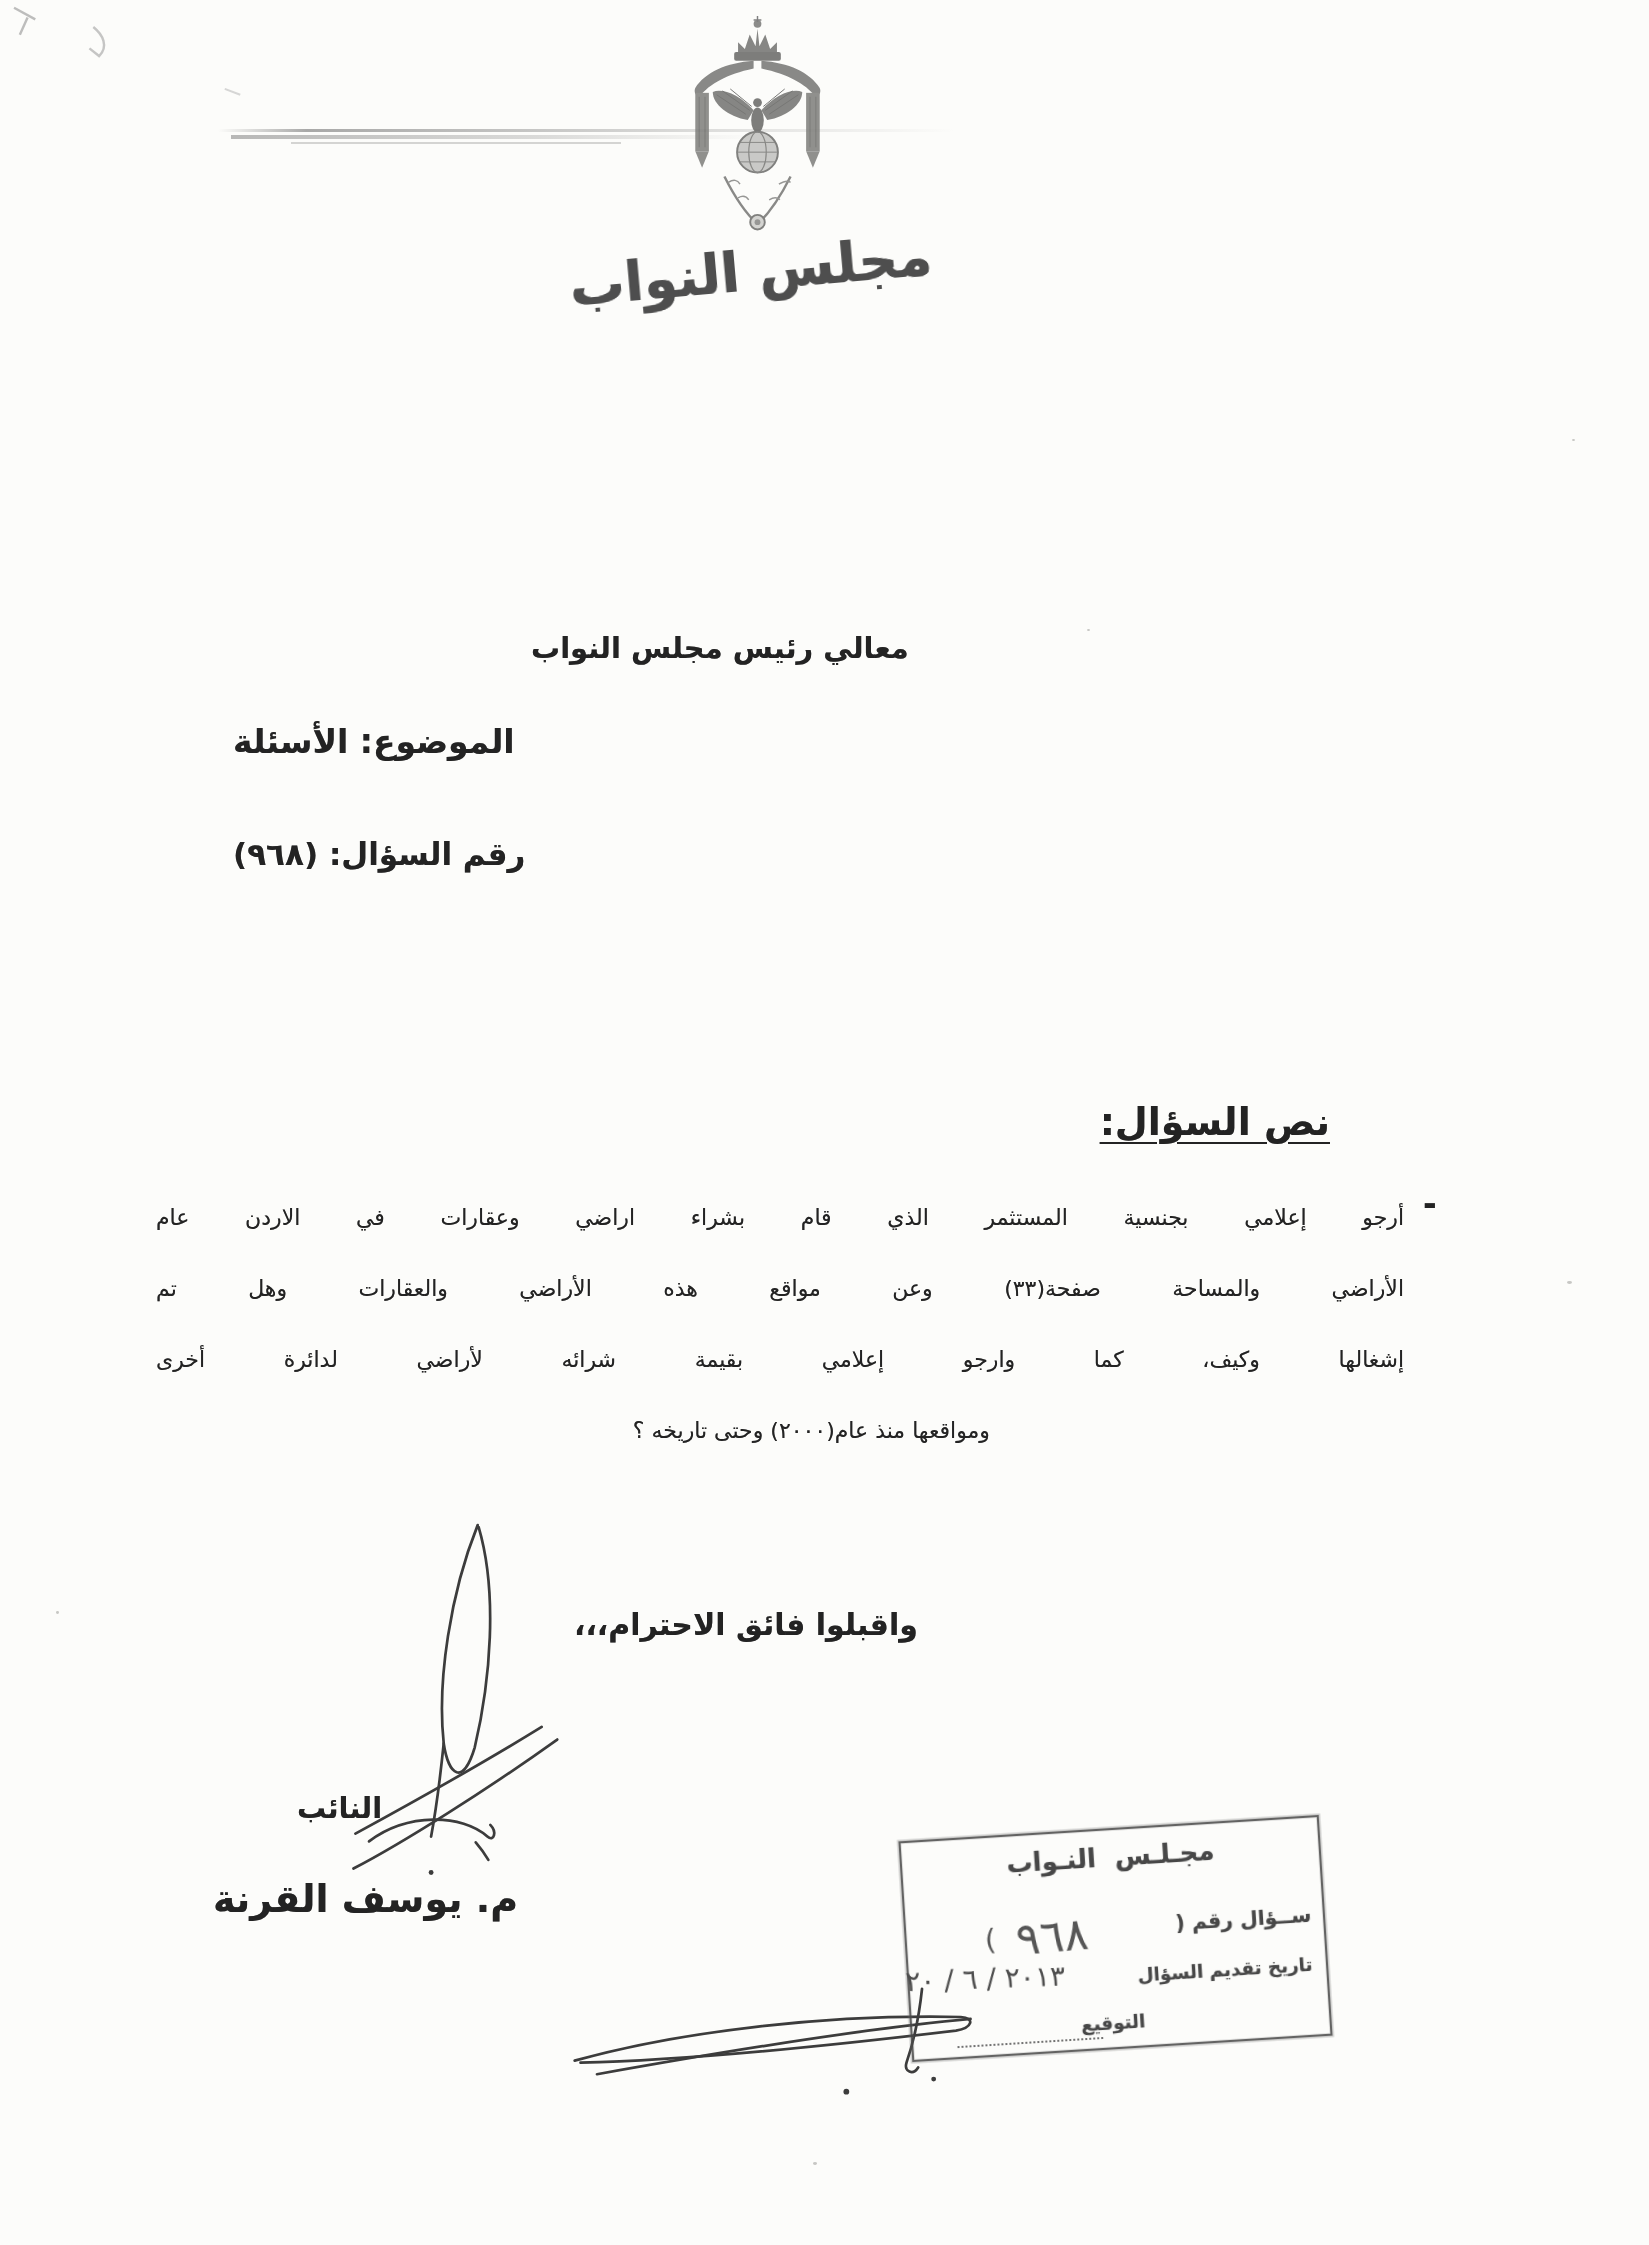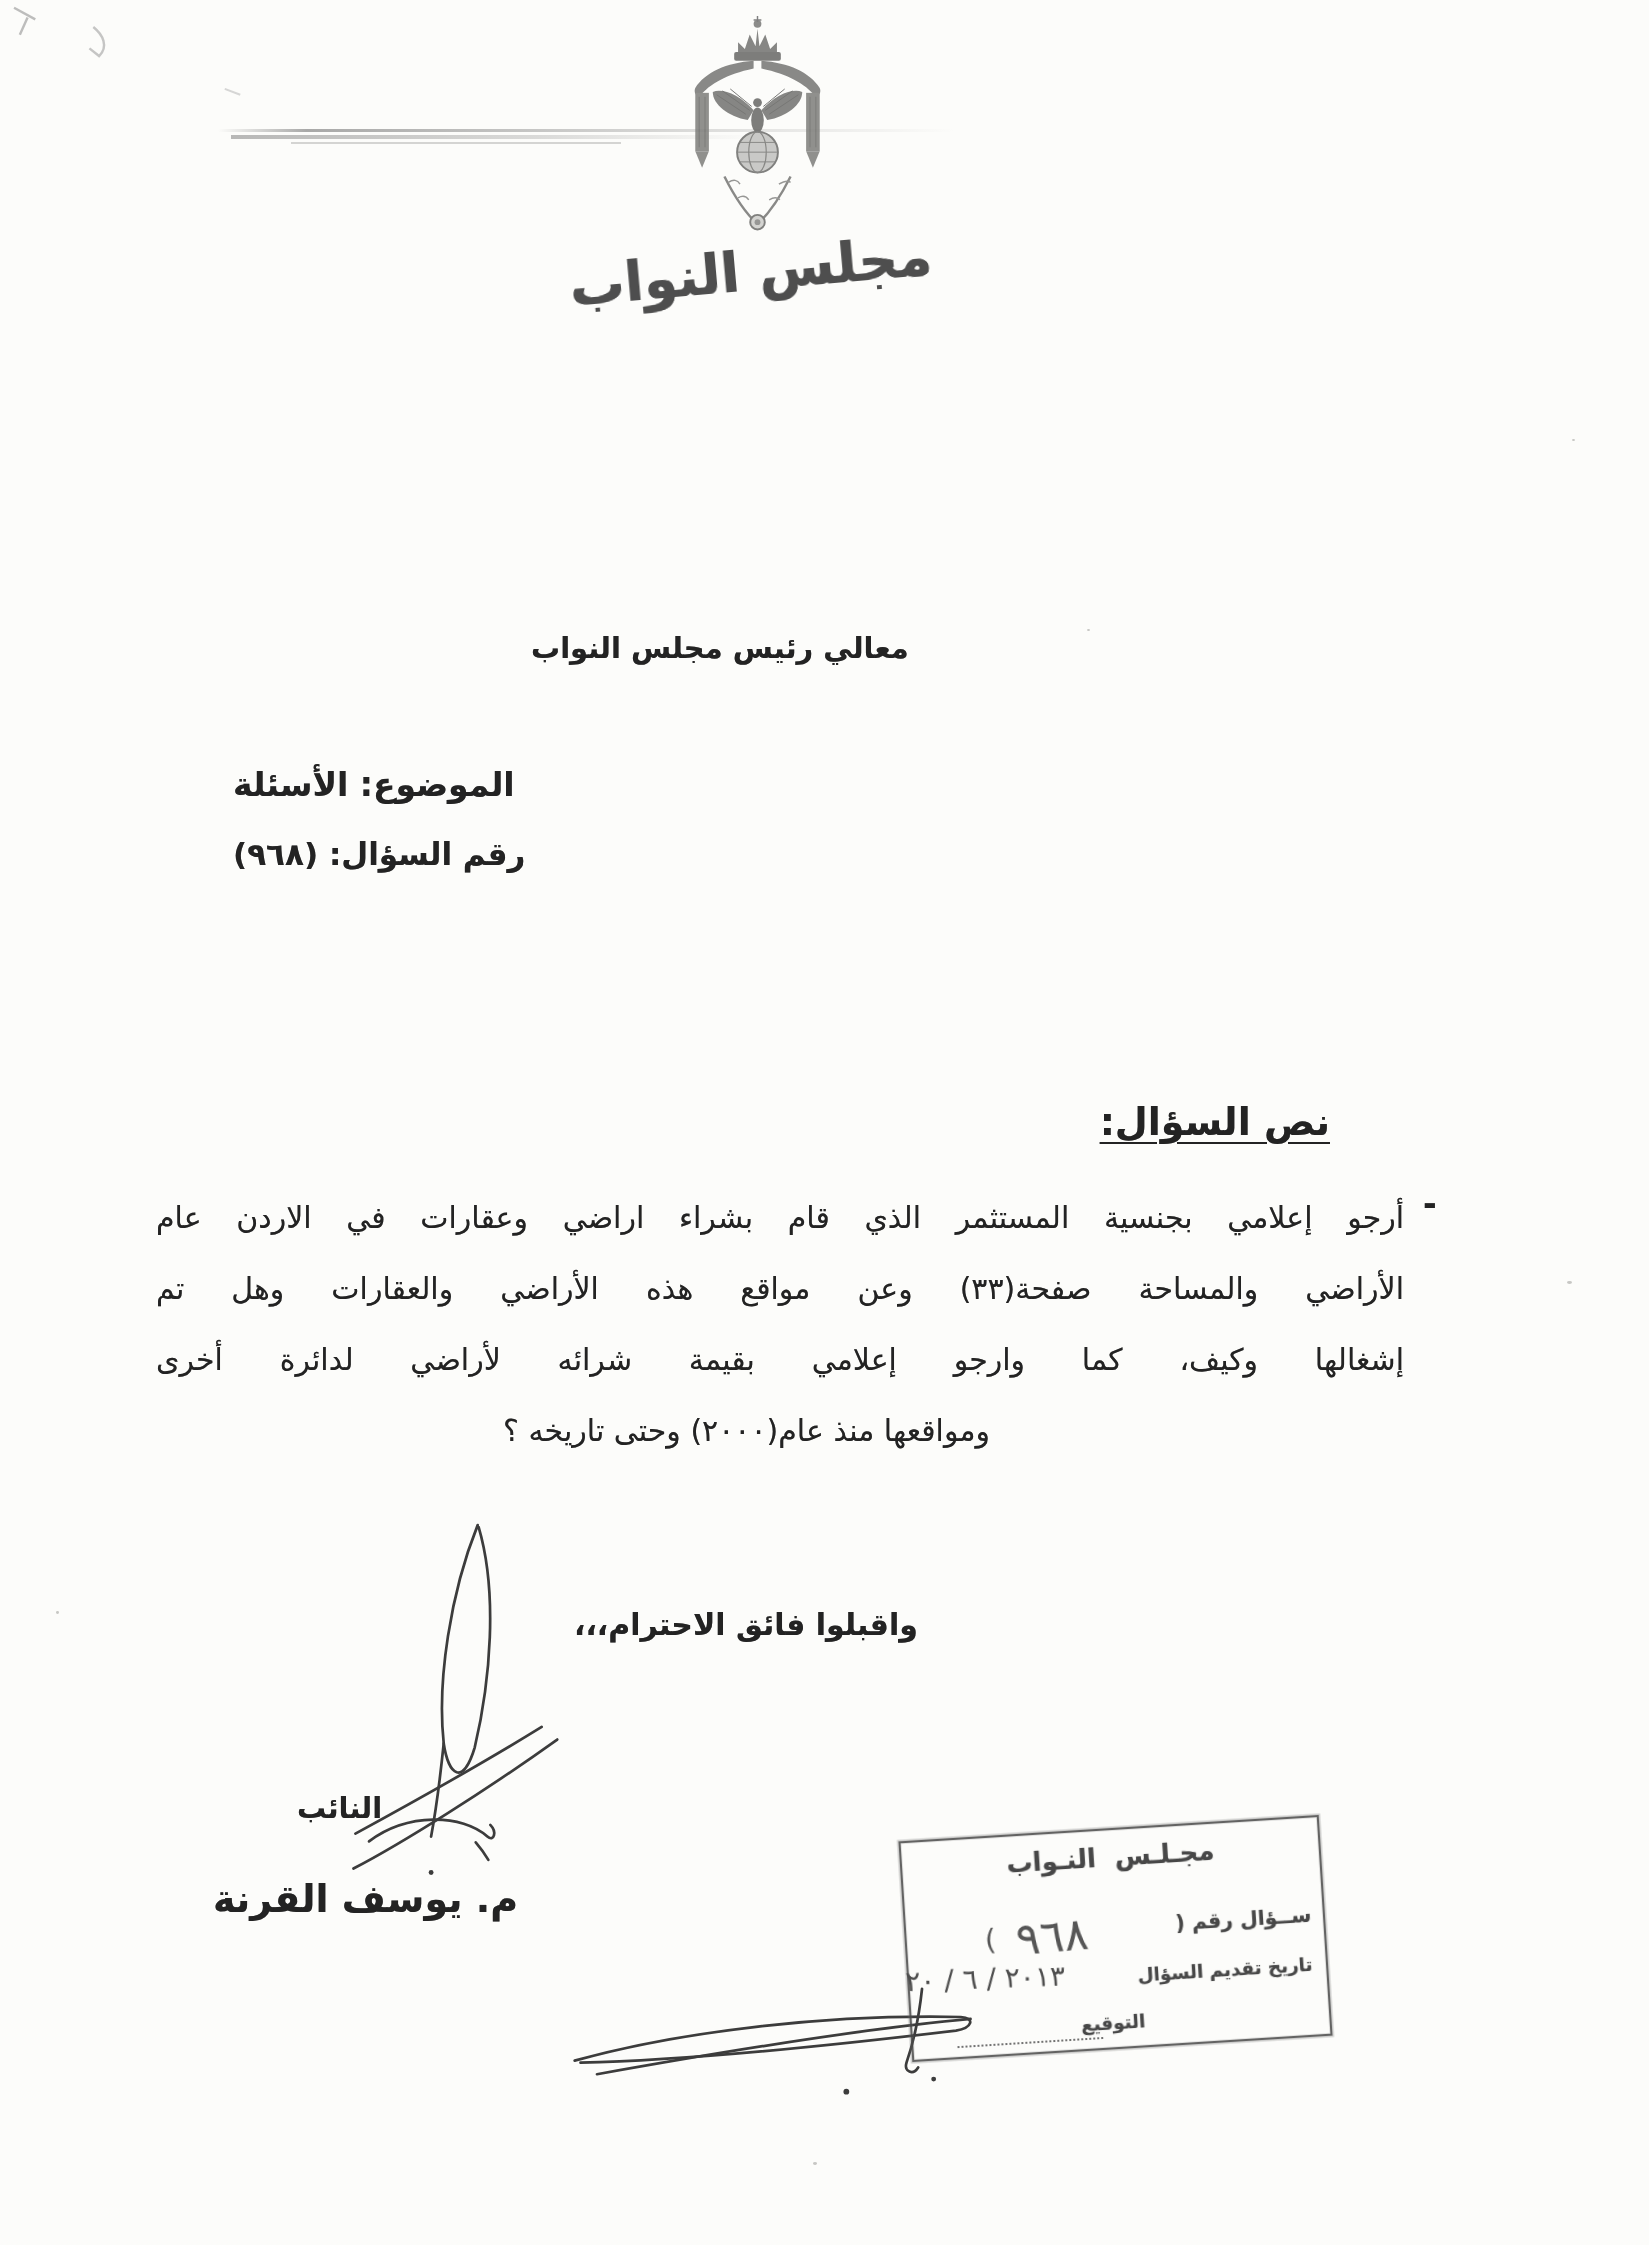--- a/index.html
+++ b/index.html
@@ -25,34 +25,34 @@
   .streak{pointer-events:none;}
   .streak.s1{left:218px; top:129px; width:737px; height:2.9px;
     background:linear-gradient(90deg, rgba(110,110,110,0), rgba(100,100,100,.55) 12%, rgba(115,115,115,.38) 45%, rgba(130,130,130,.16) 78%, rgba(130,130,130,0));}
   .streak.s2{left:231px; top:135px; width:524px; height:3.9px;
     background:linear-gradient(90deg, rgba(100,100,100,.45), rgba(120,120,120,.25) 60%, rgba(120,120,120,0));}
   .streak.s3{left:291px; top:142px; width:330px; height:1.9px; background:rgba(120,120,120,.3);}
   .speck{background:#9a9a98; border-radius:50%; opacity:.55;}
 
   
   .salutation{left:505px; top:631px; font-size:29px; font-weight:bold; white-space:nowrap;margin-left:26px;}
-  .subject{left:233px; top:722px; font-size:33px; font-weight:bold; white-space:nowrap;margin-top:43px;}
+  .subject{left:233px; top:722px; font-size:33px; font-weight:bold; white-space:nowrap;}
   .question-no{left:233px; top:836px; font-size:31px; font-weight:bold; white-space:nowrap;}
 
   .intro{left:153px; top:943px; width:1256px; font-size:30px; line-height:81px;}
   .intro .l1{text-align:justify; text-align-last:justify;}
   .intro .l2{text-align:right;}
 
   .q-heading{
     right:320px; top:1100px; font-size:38px; font-weight:bold; white-space:nowrap;
     text-decoration:underline; text-decoration-thickness:2.4px; text-underline-offset:6.8px;
   }
 
   .bullet-dash{left:1423px; top:1184px; font-size:33px; font-weight:bold;}
-  .qbody{left:156px; top:1182px; width:1248px; font-size:30px; line-height:71px;}
+  .qbody{left:156px; top:1182px; width:1248px; font-size:22px; line-height:71px;}
   .qbody .jl{text-align:justify; text-align-last:justify;}
   .qbody .last{padding-left:0; padding-right:414px; white-space:nowrap;}
 
   .closing{left:574px; top:1607px; font-size:30px; font-weight:bold; white-space:nowrap;}
   .signer-title{left:297px; top:1791px; font-size:29px; font-weight:bold; white-space:nowrap;}
   .signer-name{left:213px; top:1877px; font-size:38px; font-weight:bold; white-space:nowrap;}
 
   
   .sig-svg{left:0; top:0; width:1650px; height:2245px; pointer-events:none;}
 

